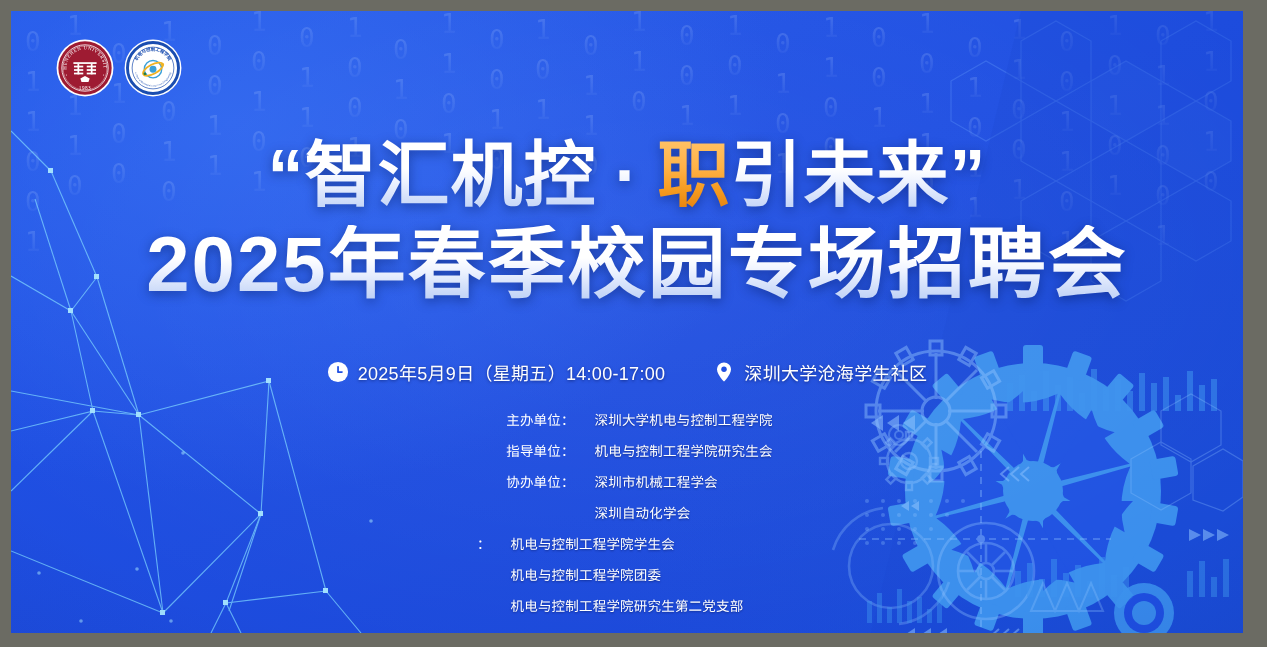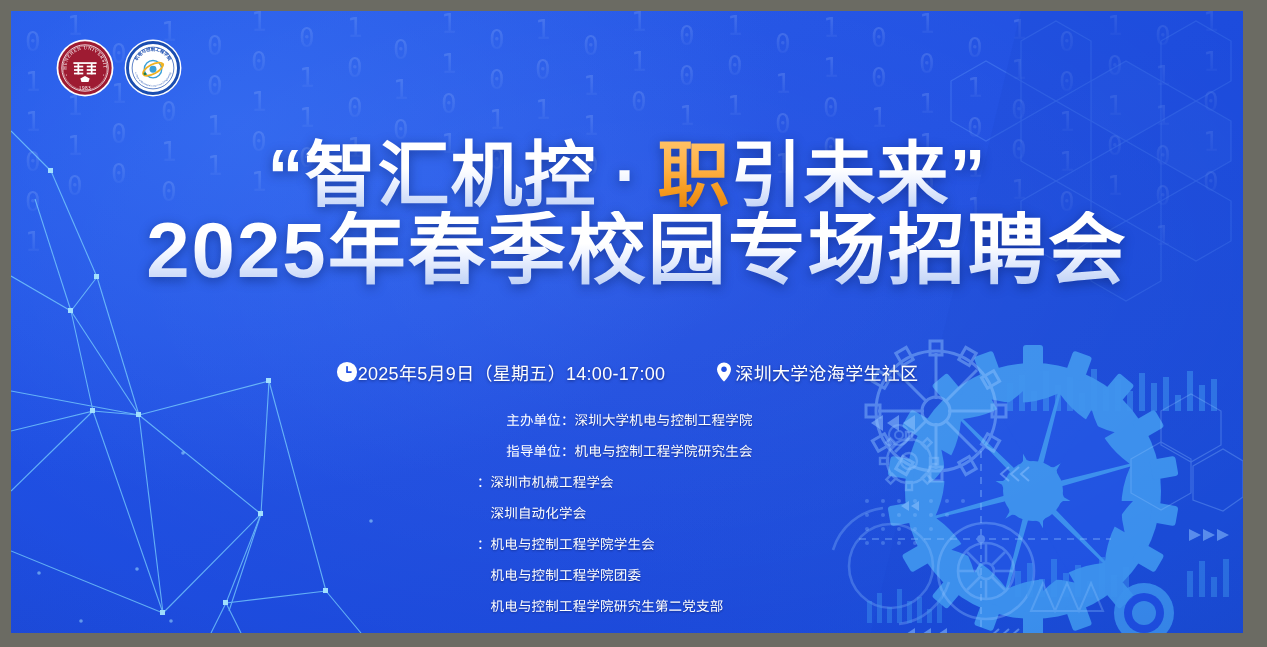--- a/index.html
+++ b/index.html
@@ -36,21 +36,21 @@
 
   
   #title-block{position:absolute;left:0;top:128px;width:100%;text-align:center;}
   .title-line{
     font-family:"Liberation Sans","DejaVu Sans",sans-serif;
     font-weight:bold;
     letter-spacing:1px;
     white-space:nowrap;
     line-height:1.0;
   }
-  #title-1{font-size:72px;}
+  #title-1{font-size:72px;margin-bottom:14px;}
   #title-2{font-size:78px;letter-spacing:2px;padding-left:20px;}
   .grad-white{
     background:linear-gradient(180deg,#ffffff 0%,#ffffff 42%,#eef3ff 58%,#b9cdf5 100%);
     -webkit-background-clip:text;background-clip:text;color:transparent;
     -webkit-text-fill-color:transparent;
     filter:drop-shadow(0 3px 6px rgba(3,20,80,.45));
   }
   .grad-orange{
     background:linear-gradient(180deg,#ffc46b 0%,#ffb347 40%,#f59a1f 70%,#e07c0b 100%);
     -webkit-background-clip:text;background-clip:text;color:transparent;
@@ -58,34 +58,34 @@
     filter:drop-shadow(0 3px 6px rgba(3,20,80,.45));
   }
   .dot-sep{padding:0 18px;}
 
   
   #meta-row{
     position:absolute;top:348px;left:0;width:100%;
     display:flex;justify-content:center;align-items:center;gap:48px;
     color:#ffffff;font-size:18px;
   }
-  .meta-item{display:flex;align-items:center;white-space:nowrap;}
+  .meta-item{display:flex;align-items:center;gap:9px;white-space:nowrap;}
   .meta-ico{width:22px;height:22px;flex:0 0 22px;display:block;}
   .meta-text{font-size:18px;letter-spacing:.3px;text-shadow:0 1px 3px rgba(0,10,60,.5);}
 
   
   #orgs{
     position:absolute;top:398px;left:0;width:100%;
     display:flex;flex-direction:column;align-items:center;
     font-size:13.5px;color:#ffffff;
   }
   .org-row{display:flex;width:300px;margin-bottom:11px;white-space:nowrap;}
   .org-label{width:84px;text-align:right;flex:0 0 84px;letter-spacing:.2px;}
   .org-colon{flex:0 0 10px;text-align:center;}
-  .org-values{display:flex;flex-direction:column;gap:11px;}
+  .org-values{display:flex;flex-direction:column;gap:11px;margin-left:20px;}
   .org-val{letter-spacing:.2px;text-shadow:0 1px 2px rgba(0,10,60,.45);}
 </style>
 </head>
 <body>
 
 <div id="poster-frame">
   <div id="poster">
 
     <svg class="bg-layer bin-rain" viewBox="0 0 1232 622" preserveAspectRatio="none">
       <defs>
@@ -647,20 +647,21 @@
 
       <div class="org-row">
         <span class="org-label">指导单位</span>
         <span class="org-colon">：</span>
         <span class="org-values">
           <span class="org-val">机电与控制工程学院研究生会</span>
         </span>
       </div>
 
       <div class="org-row">
+        <span class="org-label">协办单位</span>
         <span class="org-colon">：</span>
         <span class="org-values">
           <span class="org-val">深圳市机械工程学会</span>
           <span class="org-val">深圳自动化学会</span>
         </span>
       </div>
 
       <div class="org-row">
         <span class="org-colon">：</span>
         <span class="org-values">

